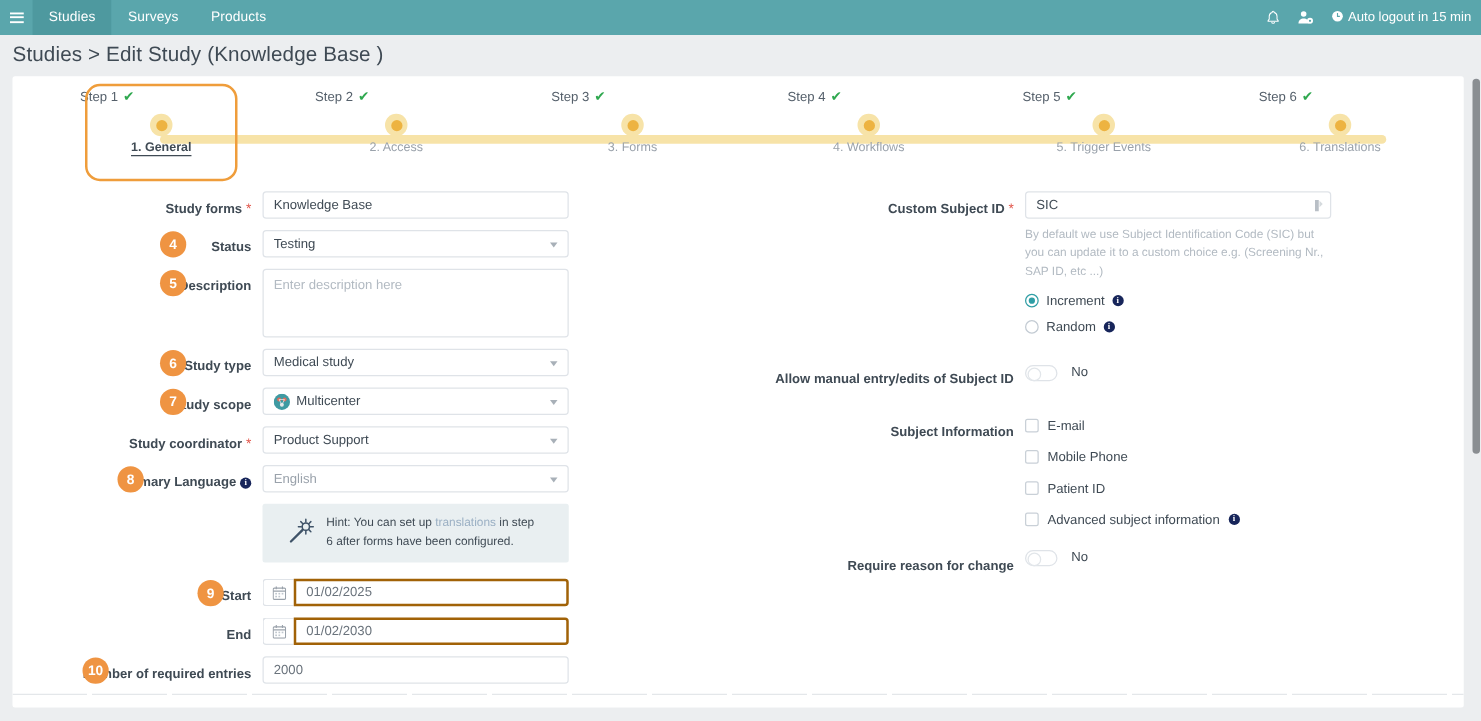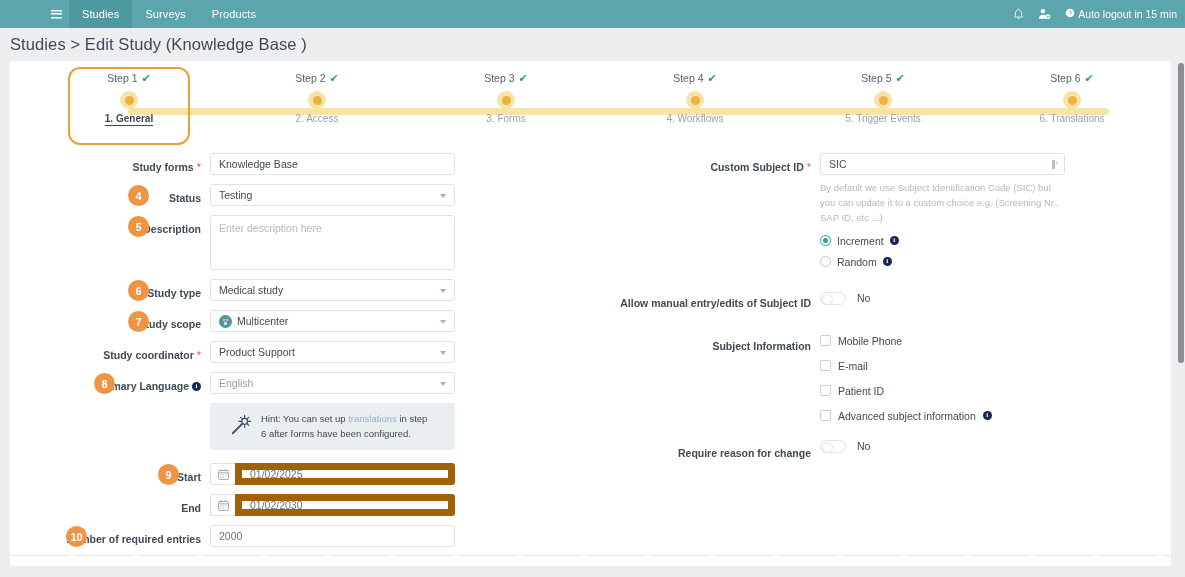--- a/index.html
+++ b/index.html
@@ -9,21 +9,20 @@
     background: #eceef0;
     overflow: hidden;
   }
 
   
   .topnav {
     height: 28px; background: #5aa6ac;
     display: flex; align-items: center;
     color: #ffffff; font-size: 11px;
     position: relative;
-    padding-left: 43px;
   }
   .hamburger {
     width: 26px; height: 28px;
     display: flex; align-items: center; justify-content: center;
     cursor: pointer;
   }
   .hamburger span {
     display: block; width: 11px; height: 9px;
     background:
       linear-gradient(#ffffff,#ffffff) 0 0/11px 1.5px no-repeat,
@@ -72,21 +71,21 @@
     position: absolute; left: 118px; right: 62px; top: 43px;
     height: 7px; background: #f7e3a8; border-radius: 4px;
   }
   .step {
     position: absolute; top: 6px;
     width: 130px; margin-left: -65px;
     text-align: center;
   }
   .step-top {
     font-size: 10.5px; color: #55606b;
-    display: flex; align-items: center; justify-content: center; gap: 4px;
+    display: flex; align-items: center; gap: 4px;
     height: 14px;
   }
   .check { color: #2fa84f; font-size: 11px; line-height: 1; }
   .dot {
     width: 18px; height: 18px; border-radius: 50%;
     background: #f7e3a8; margin: 6px auto 0;
     display: flex; align-items: center; justify-content: center;
   }
   .dot i {
     display: block; width: 9px; height: 9px;
@@ -173,21 +172,21 @@
   .hint-txt a { color: #9bb0c4; text-decoration: none; }
 
   
   .date-wrap { display: flex; width: 245px; height: 22px; }
   .date-ic {
     width: 25px; border: 1px solid #dfe3e8; border-right: none;
     border-radius: 3px 0 0 3px; background: #fff;
     display: flex; align-items: center; justify-content: center;
   }
   .date-in {
-    flex: 1; border: 7px solid #a16207; border-radius: 0 3px 3px 0;
+    flex: 1; border: 2px solid #a16207; border-radius: 0 3px 3px 0;
     background: #fff; font-size: 10.5px; color: #6a737c;
     padding: 0 8px; display: flex; align-items: center;
   }
 
   
   .helptext {
     width: 245px; font-size: 9.5px; color: #b2bac2;
     line-height: 1.6; margin-top: 5px;
   }
   .radio-row {
@@ -556,25 +555,25 @@
             <span class="toggle-lbl">No</span>
           </div>
         </div>
       </div>
 
       <div class="row" style="margin-bottom:0">
         <div class="lbl multi" style="width:230px">Subject Information</div>
         <div class="field">
           <div class="cb-row">
             <span class="cb"></span>
-            <span>Mobile Phone</span>
+            <span>E-mail</span>
           </div>
           <div class="cb-row">
             <span class="cb"></span>
-            <span>E-mail</span>
+            <span>Mobile Phone</span>
           </div>
           <div class="cb-row">
             <span class="cb"></span>
             <span>Patient ID</span>
           </div>
           <div class="cb-row" style="white-space:nowrap">
             <span class="cb"></span>
             <span>Advanced subject information</span>
             <span class="info">i</span>
           </div>

